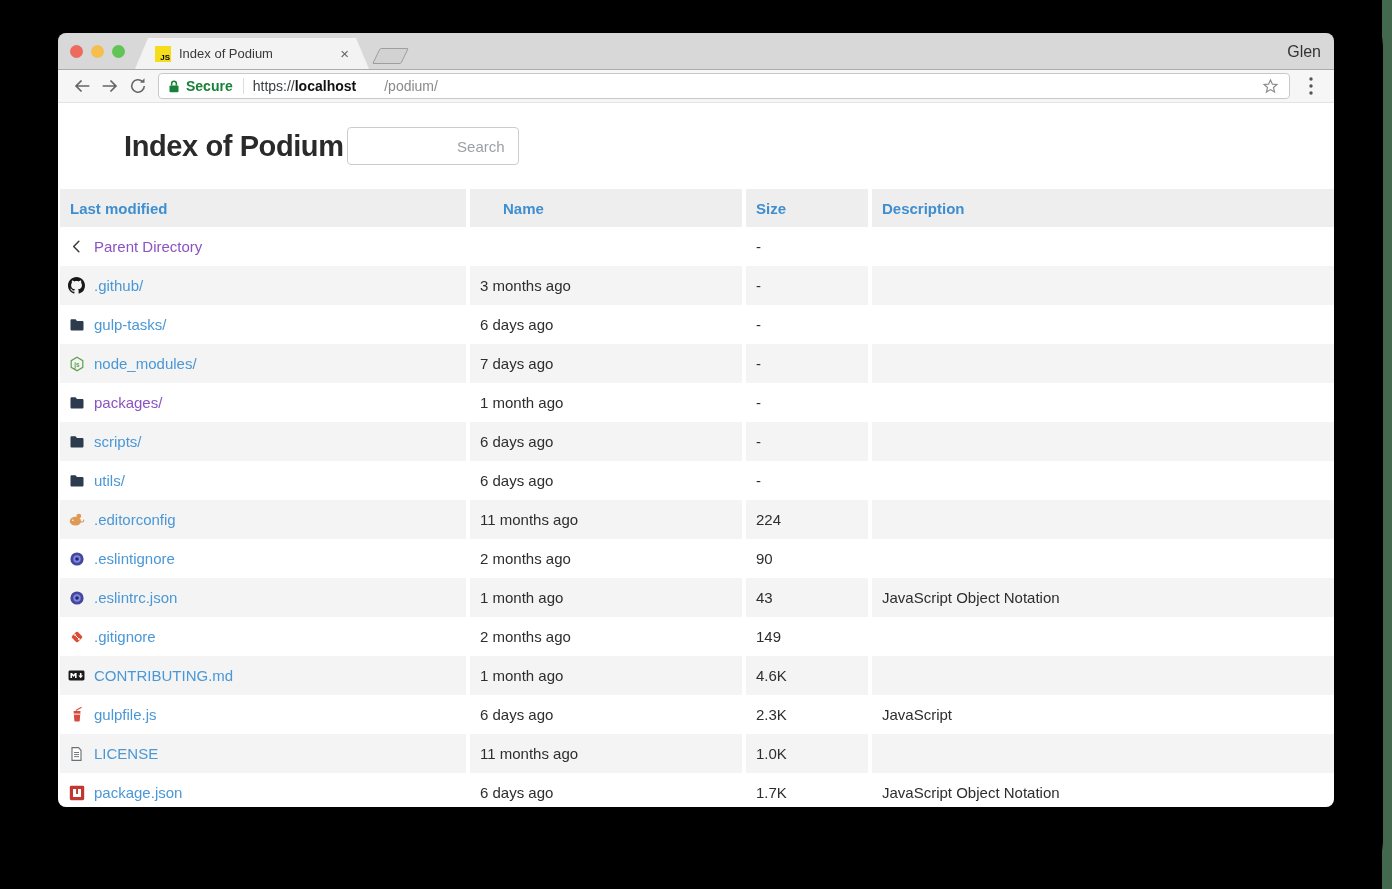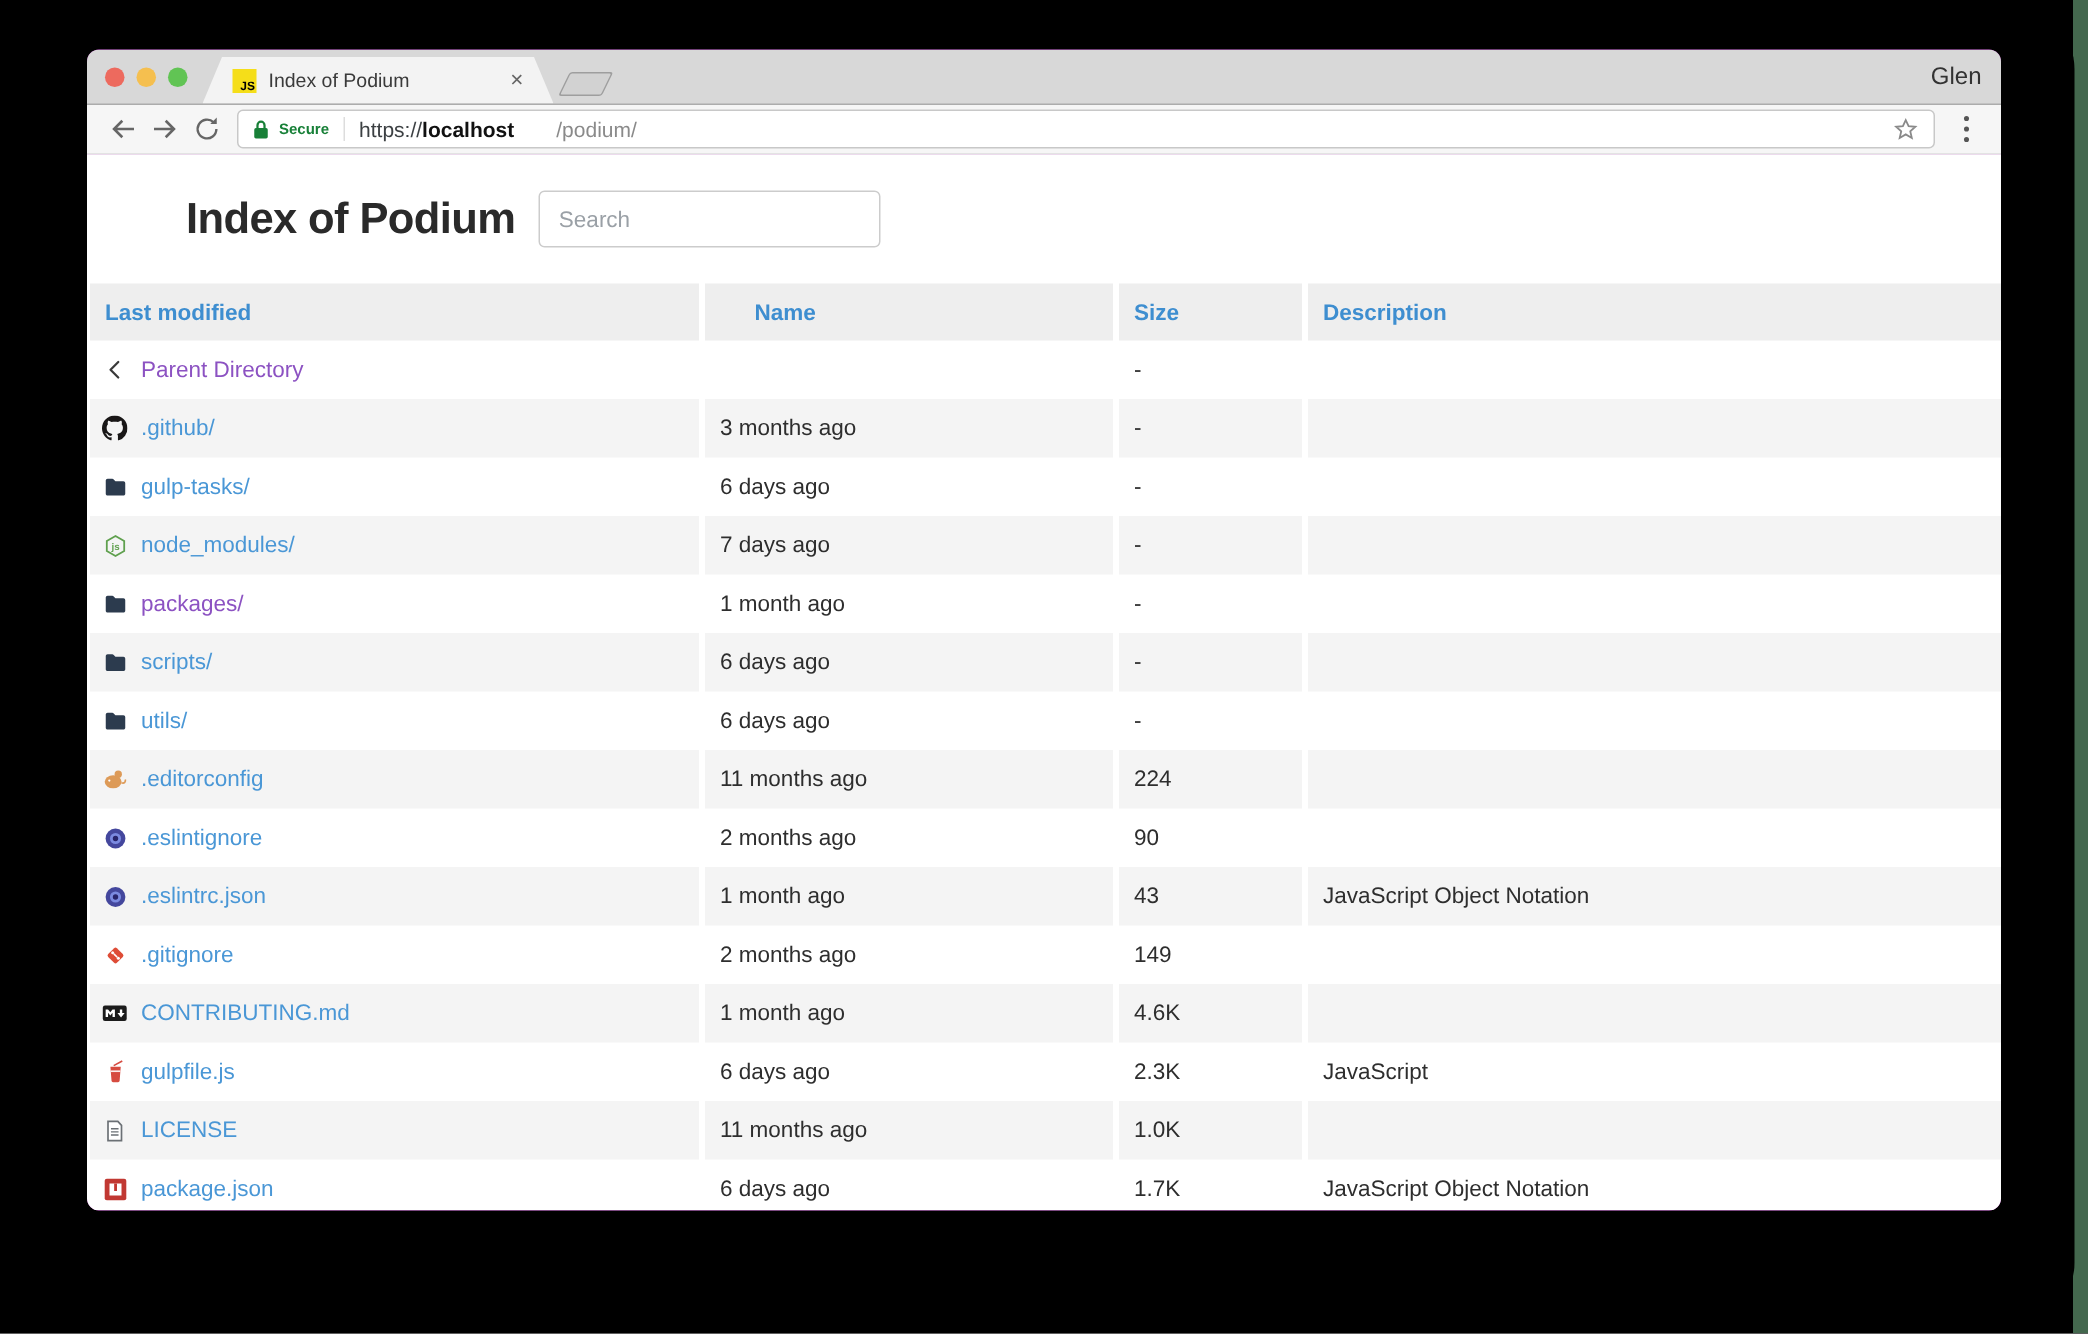--- a/index.html
+++ b/index.html
@@ -4,21 +4,21 @@
 <style>
   * { margin:0; padding:0; box-sizing:border-box; }
   html,body { width:1392px; height:889px; }
   body { font-family:"Liberation Sans", sans-serif; background:#000; }
 
   .canvas { position:relative; width:1392px; height:889px; background:#000; overflow:hidden; }
   .desktop-edge { position:absolute; right:0; top:0; width:10px; height:100%; background:#44684E; }
   .shadow-blob { position:absolute; left:6px; top:4px; right:9px; bottom:5px; background:#000; border-radius:42px; }
 
   .window { position:absolute; left:58px; top:33px; width:1276px; height:774px;
-            background:#a21caf; border-radius:8px; overflow:hidden; }
+            background:#0c4a6e; border-radius:8px; overflow:hidden; }
 
   
   .tabstrip { position:relative; height:37px; background:#D8D8D8; border-bottom:1px solid #ACACAC; }
   .traffic-lights { position:absolute; left:12px; top:12px; display:flex; gap:8px; }
   .tl { width:13px; height:13px; border-radius:50%; }
   .tl.red { background:var(--traffic-red); }
   .tl.yellow { background:var(--traffic-yellow); }
   .tl.green { background:var(--traffic-green); }
 
   .tab { position:absolute; left:77px; bottom:0; width:234px; height:31px; background:#F3F3F3;
@@ -32,35 +32,35 @@
   .newtab-btn { position:absolute; left:318px; bottom:5px; width:29px; height:16px; background:#D2D2D2;
                 border:1px solid #9E9E9E; border-radius:2px; transform:skewX(-26deg); }
   .user-label { position:absolute; right:13px; top:10px; font-size:16px; color:#333; }
 
   
   .toolbar { height:33px; background:#F6F6F6; border-bottom:1px solid #E3E3E3;
              display:flex; align-items:center; padding:0 10px; }
   .nav-btn { width:28px; height:28px; display:flex; align-items:center; justify-content:center; flex:none; }
   .omnibox { flex:1; height:26px; background:#fff; border:1px solid #C8C8C8; border-radius:4px;
              display:flex; align-items:center; padding:0 9px; margin:0 8px 0 6px; }
-  .secure-label { color:var(--secure-green); font-size:10px; font-weight:600; margin-left:6px; }
+  .secure-label { color:var(--secure-green); font-size:14px; font-weight:600; margin-left:6px; }
   .omni-divider { width:1px; height:16px; background:#DDD; margin:0 9px 0 10px; }
   .url { font-size:14px; white-space:nowrap; }
   .url .scheme { color:#3C4043; }
   .url .host { color:#111; font-weight:700; }
   .url .path { color:#8A8A8A;padding-left:28px; }
   .star-btn { margin-left:auto; display:flex; align-items:center; }
   .menu-dots { width:26px; height:28px; display:flex; align-items:center; justify-content:center; flex:none; }
 
   
   .content { height:704px; background:#fff; overflow:hidden; }
   .page-header { height:86px; display:flex; align-items:center; padding-left:66px; }
   .page-title { font-size:29px; font-weight:700; color:#2A2A2A; letter-spacing:-0.4px; }
-  .search-input { margin-left:15px; width:228px; height:38px; border:1px solid #CCC; border-radius:4px;
-                  font-size:15px; padding:0 13px; color:#333; font-family:inherit; outline:none; }
+  .search-input { margin-left:3px; width:172px; height:38px; border:1px solid #CCC; border-radius:4px;
+                  font-size:15px; padding:0 13px; color:#333; font-family:inherit; outline:none;text-align:right; }
   .search-input::placeholder { color:#9AA0A6; }
 
   .table { margin-left:2px; width:1274px; }
   .thead, .trow { display:grid; grid-template-columns:406px 272px 122px 1fr; gap:4px; }
   .thead .hcell { background:#EEE; height:38px; display:flex; align-items:center;
                   font-size:15px; font-weight:700; color:var(--header-blue); }
   .hcell, .mod-cell, .size-cell, .desc-cell { padding-left:10px; }
   .hcell.name-h { padding-left:33px; }
 
   .trow { height:39px; }

